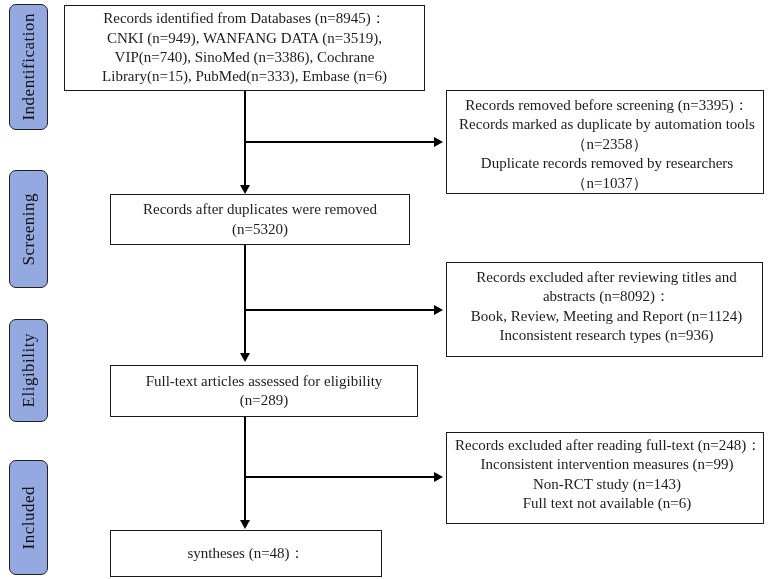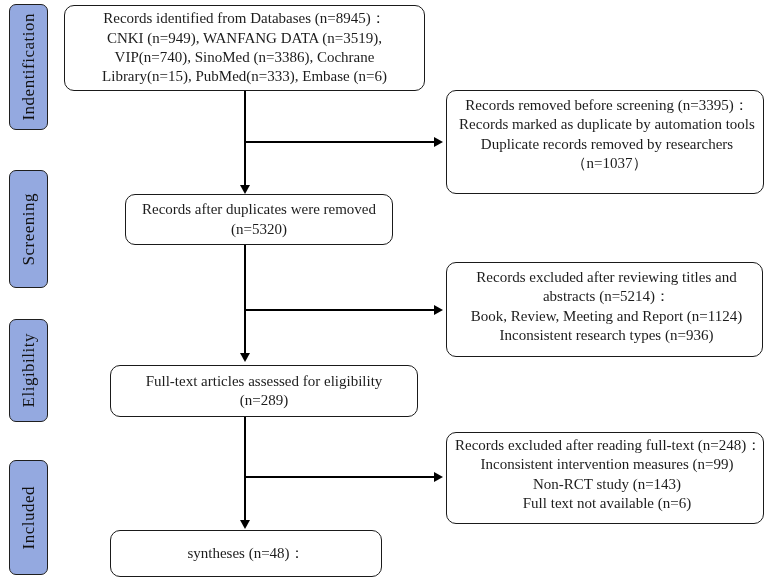--- a/index.html
+++ b/index.html
@@ -22,21 +22,21 @@
     border:1.6px solid var(--sidebar-border);border-radius:7px;
     display:flex;align-items:center;justify-content:center;
   }
   .stage .vtext{
     writing-mode:vertical-rl;transform:rotate(180deg);
     font-size:17px;letter-spacing:.5px;white-space:nowrap;color:#111;
   }
   
   .box{
     position:absolute;background:#fff;border:1.6px solid var(--box-border);
-    border-radius:10px;box-sizing:border-box;font-size:15px;line-height:19.4px;
+    border-radius:0;box-sizing:border-box;font-size:15px;line-height:19.4px;
   }
   .box.center{display:flex;flex-direction:column;align-items:center;justify-content:center;text-align:center;}
   .box.left{padding:5px 4px 2px 8px;text-align:center;}
   .box .line{white-space:nowrap;}
   .box .indent{padding-left:5px;}
   
   .hline,.vline{position:absolute;background:var(--arrow);}
   .vline{width:1.8px;}
   .hline{height:1.8px;}
   .arr{position:absolute;width:0;height:0;}
@@ -61,44 +61,45 @@
     <span class="vtext">Included</span>
   </div>
 
   <div class="box center" style="left:64px;top:5px;width:361px;height:86px">
     <div class="line">Records identified from Databases (n=8945)：</div>
     <div class="line">CNKI (n=949), WANFANG DATA (n=3519),</div>
     <div class="line">VIP(n=740), SinoMed (n=3386), Cochrane</div>
     <div class="line">Library(n=15), PubMed(n=333), Embase (n=6)</div>
   </div>
 
-  <div class="box center" style="left:125px;top:194px;width:268px;height:51px">
+  <div class="box center" style="left:110px;top:194px;width:300px;height:51px">
     <div class="line">Records after duplicates were removed</div>
     <div class="line">(n=5320)</div>
   </div>
 
   <div class="box center" style="left:110px;top:365px;width:308px;height:52px">
     <div class="line">Full-text articles assessed for eligibility</div>
     <div class="line">(n=289)</div>
   </div>
 
   <div class="box center" style="left:110px;top:530px;width:272px;height:47px">
     <div class="line">syntheses (n=48)：</div>
   </div>
 
   <div class="box left" style="left:446px;top:90px;width:318px;height:104px">
     <div class="line">Records removed before screening (n=3395)：</div>
     <div class="line">Records marked as duplicate by automation tools</div>
+    <div class="line indent">（n=2358）</div>
     <div class="line">Duplicate records removed by researchers</div>
     <div class="line indent">（n=1037）</div>
   </div>
 
   <div class="box left" style="left:446px;top:262px;width:317px;height:95px">
     <div class="line">Records excluded after reviewing titles and</div>
-    <div class="line">abstracts (n=5214)：</div>
+    <div class="line">abstracts (n=8092)：</div>
     <div class="line">Book, Review, Meeting and Report (n=1124)</div>
     <div class="line">Inconsistent research types (n=936)</div>
   </div>
 
   <div class="box left" style="left:446px;top:432px;width:318px;height:92px;padding-top:3px">
     <div class="line">Records excluded after reading full-text (n=248)：</div>
     <div class="line">Inconsistent intervention measures (n=99)</div>
     <div class="line">Non-RCT study (n=143)</div>
     <div class="line">Full text not available (n=6)</div>
   </div>

